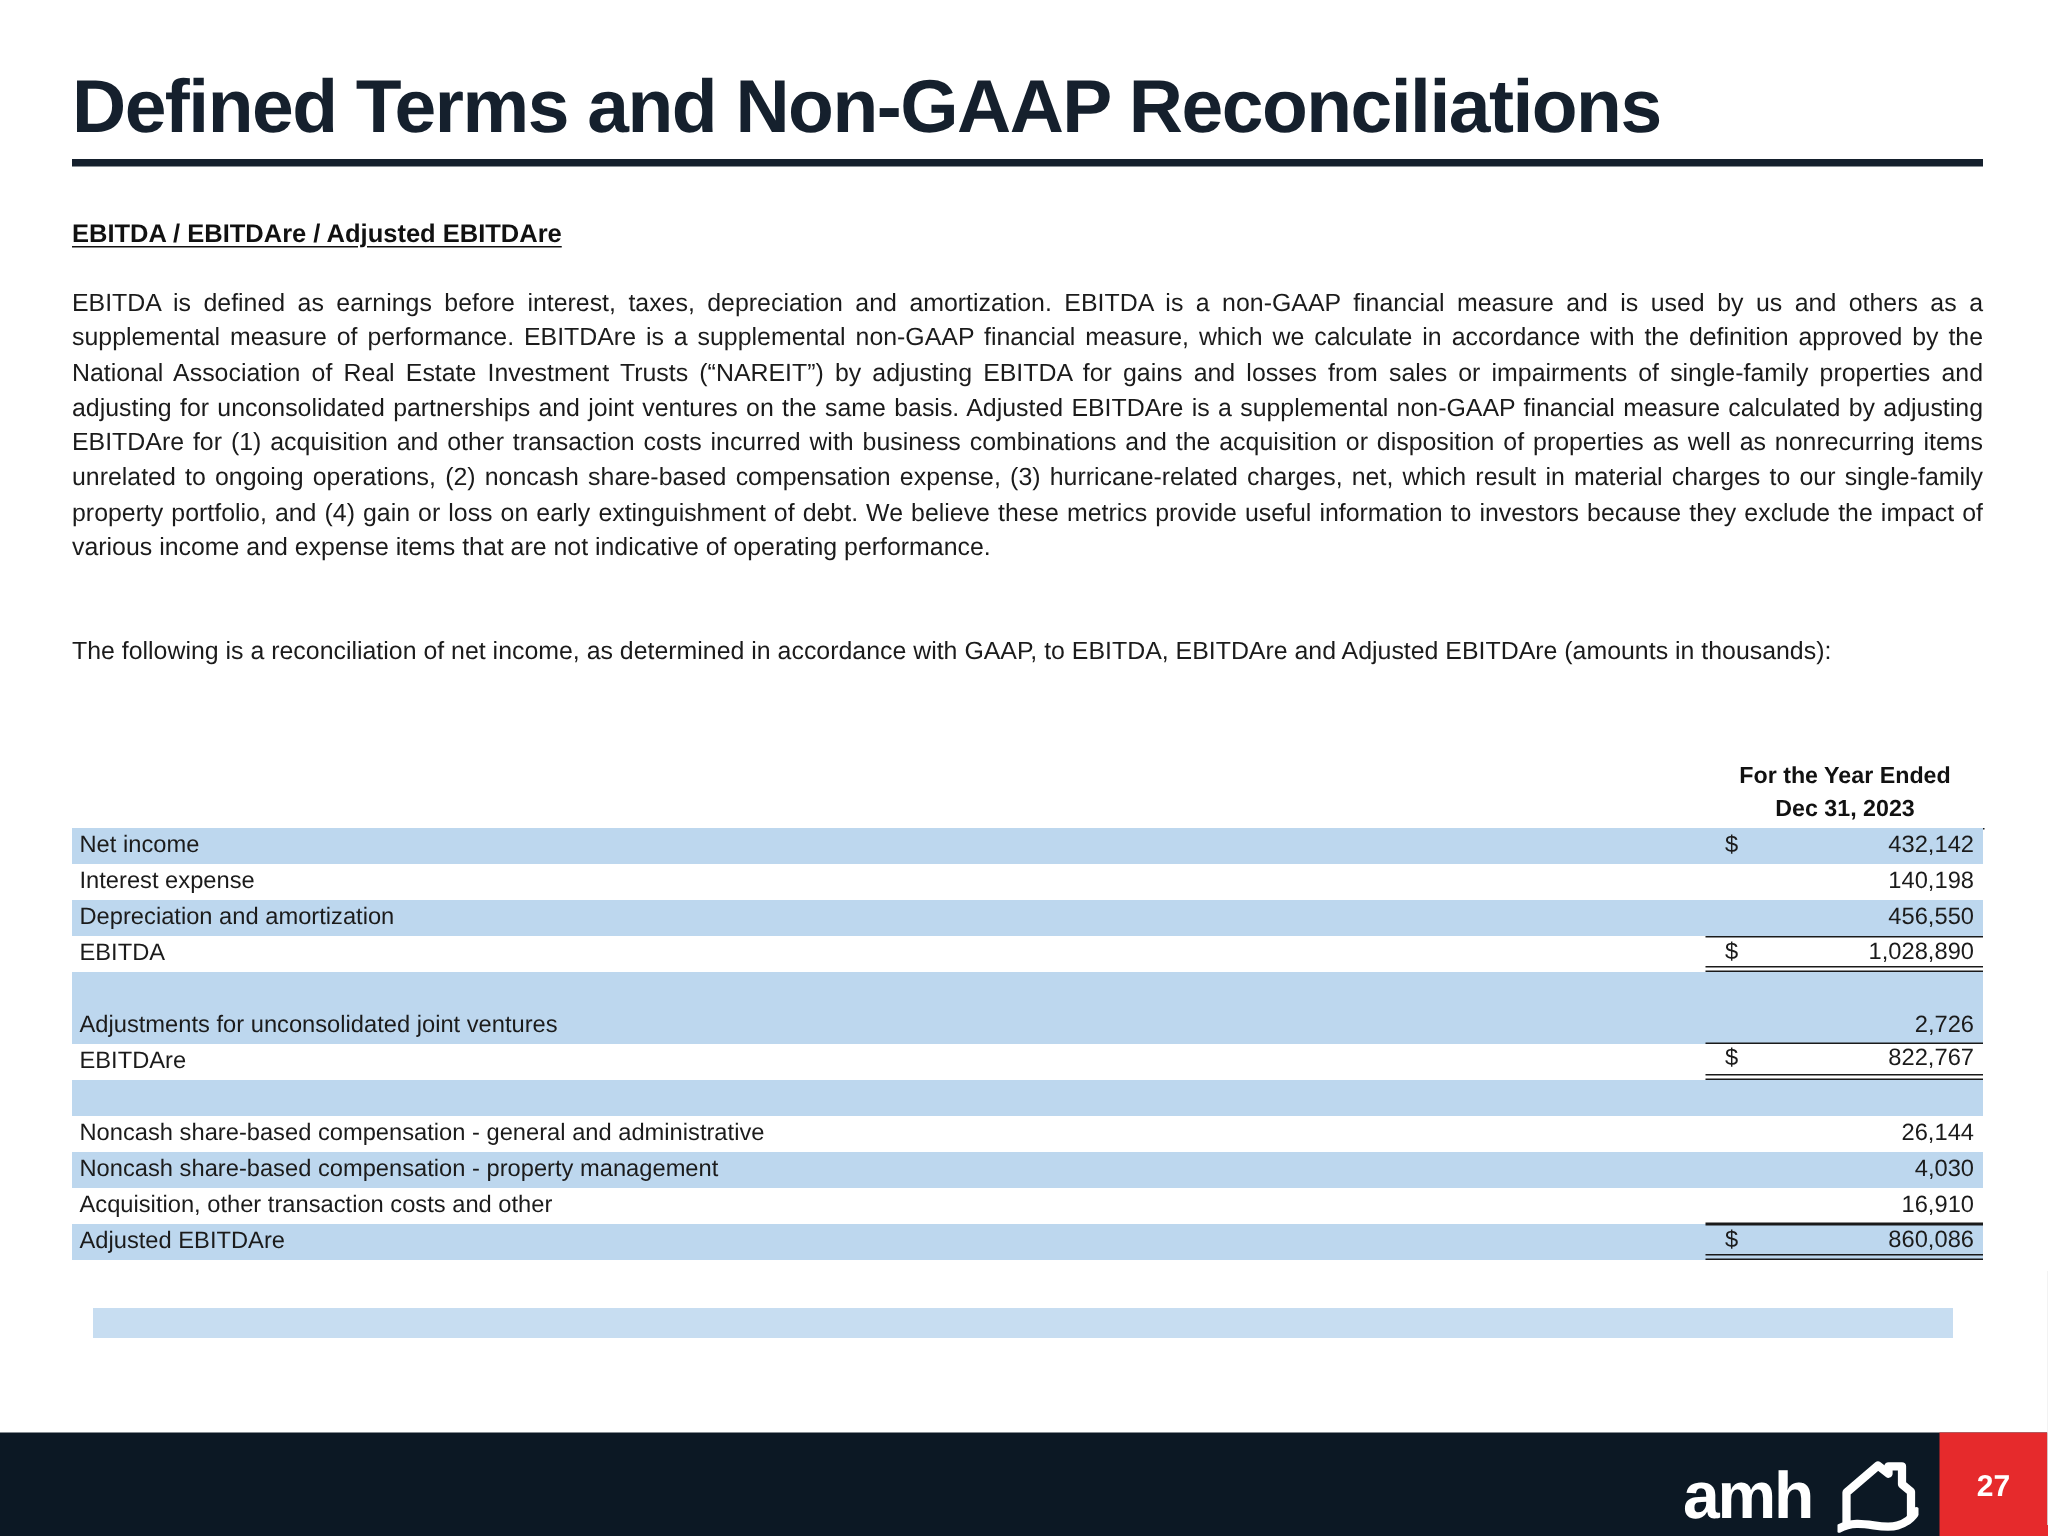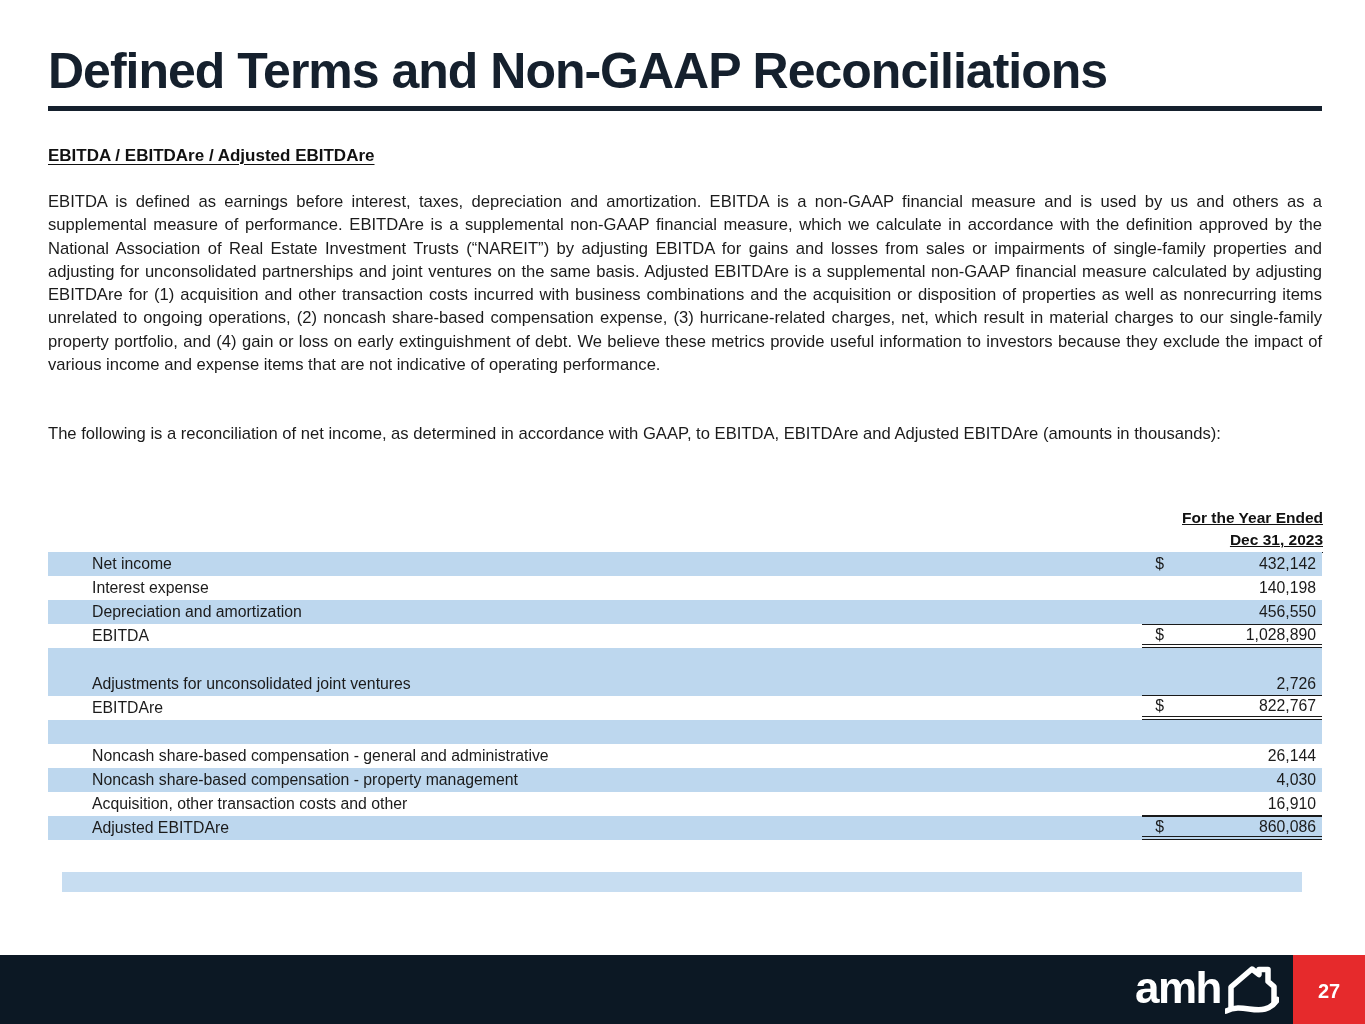--- a/index.html
+++ b/index.html
@@ -33,47 +33,47 @@
     position:absolute;left:48px;width:1274px;
     font-size:16.6px;line-height:23.3px;color:var(--ink);
     text-align:justify;
   }
   .para.p1{top:190px;}
   .para.p2{top:422px;}
 
   
   .col-head{
     position:absolute;left:1137px;top:507px;width:186px;
-    text-align:right;font-size:15.5px;font-weight:700;line-height:22px;color:#111;
-    border-bottom:1.5px solid var(--line);padding-bottom:1px;text-decoration:underline;
+    text-align:center;font-size:15.5px;font-weight:700;line-height:22px;color:#111;
+    border-bottom:1.5px solid var(--line);padding-bottom:1px;
   }
   .table-rows{
     position:absolute;left:48px;top:552px;width:1274px;
     font-size:15.8px;color:var(--ink);
   }
   .trow{display:flex;height:24px;align-items:center;}
   .trow.shade{background:var(--shade);}
-  .tlabel{width:1089px;padding-left:5px;white-space:nowrap;overflow:hidden;margin-left:39px;}
+  .tlabel{width:1089px;padding-left:5px;white-space:nowrap;overflow:hidden;}
   .tval{
     width:185px;height:100%;display:flex;align-items:center;justify-content:space-between;
     padding:0 6px 0 13px;
   }
   .bt-single{border-top:1.5px solid var(--line);}
   .bb-single{border-bottom:1.5px solid var(--line);}
   .bb-double{border-bottom:4px double var(--line);}
   .tail-band{
     position:absolute;left:62px;top:872px;width:1240px;height:20px;background:var(--shade);opacity:.85;
   }
 
   
   .footer{
     position:absolute;left:0;top:955px;width:1365px;height:69px;background:var(--footer);
   }
   .logo{
-    position:absolute;right:86px;top:0;height:69px;display:flex;align-items:center;gap:4px;
+    position:absolute;right:86px;top:0;height:69px;display:flex;align-items:flex-end;gap:17px;
   }
   .logo-text{
     color:#fff;font-size:44px;font-weight:800;letter-spacing:-1.5px;line-height:1;
     padding-bottom:4px;
   }
   .page-badge{
     position:absolute;right:0;top:0;width:72px;height:73px;background:var(--red);
     display:flex;align-items:center;justify-content:center;
     color:#fff;font-size:20px;font-weight:700;
   }

